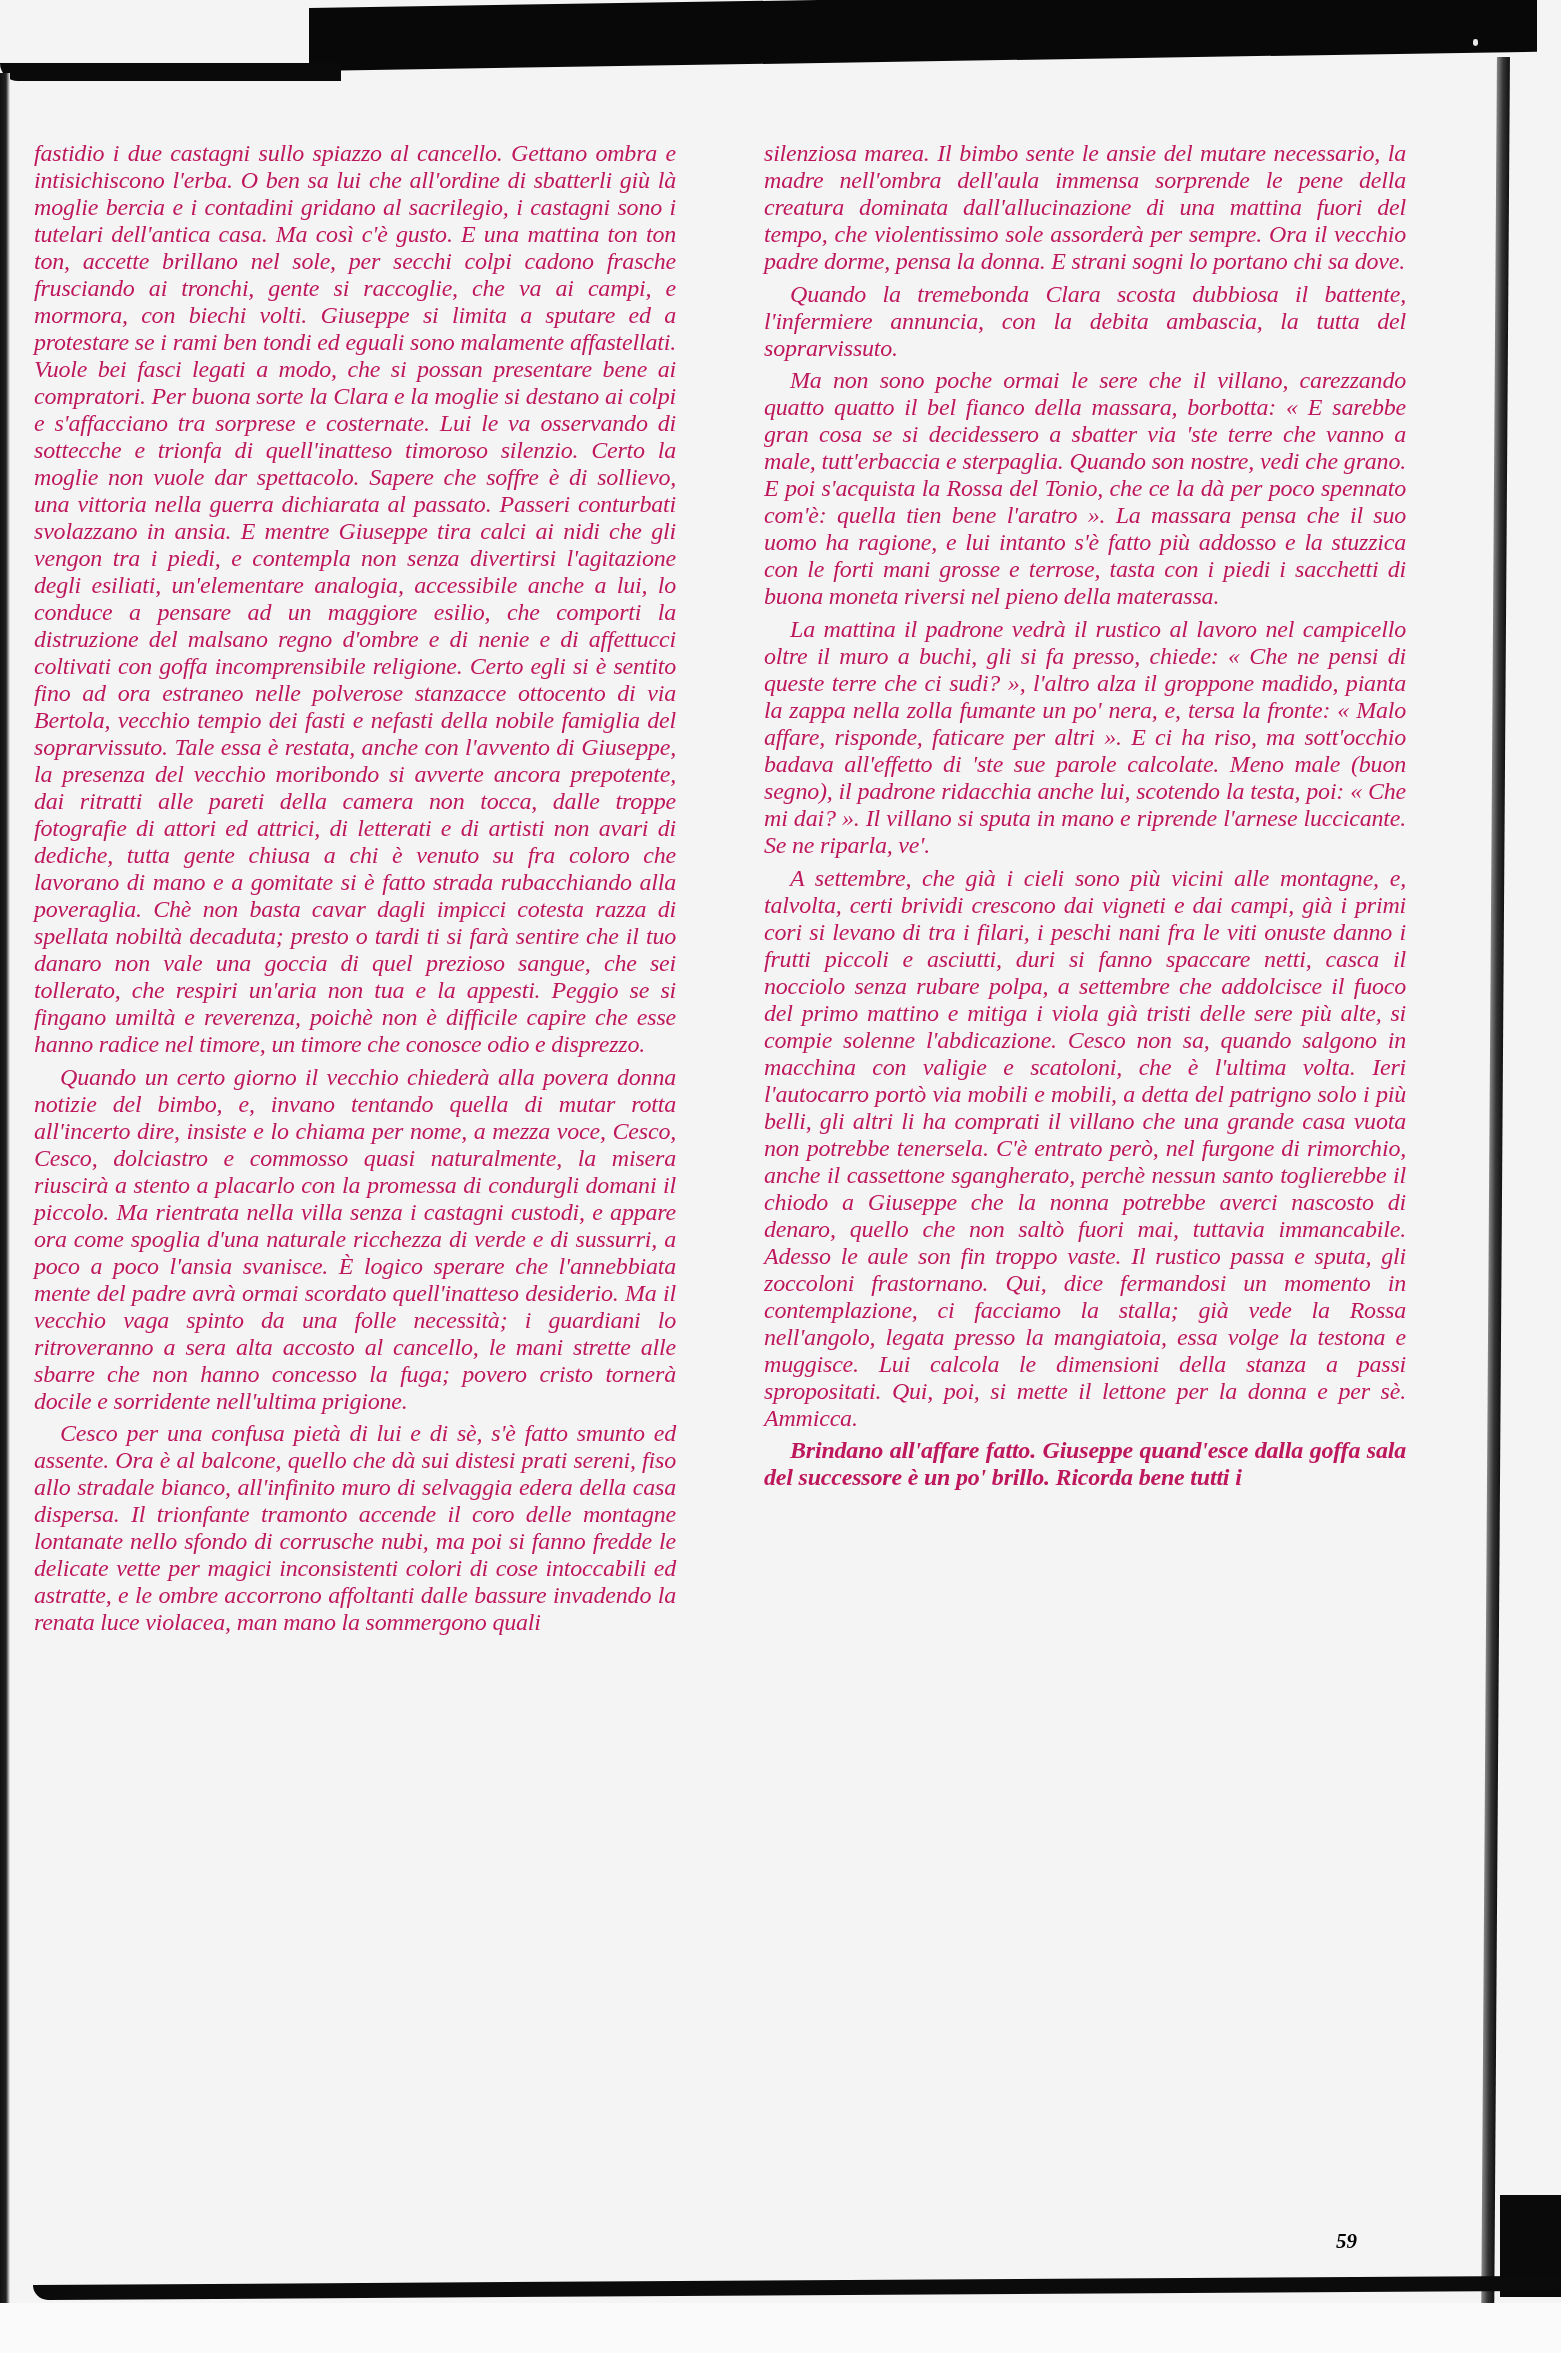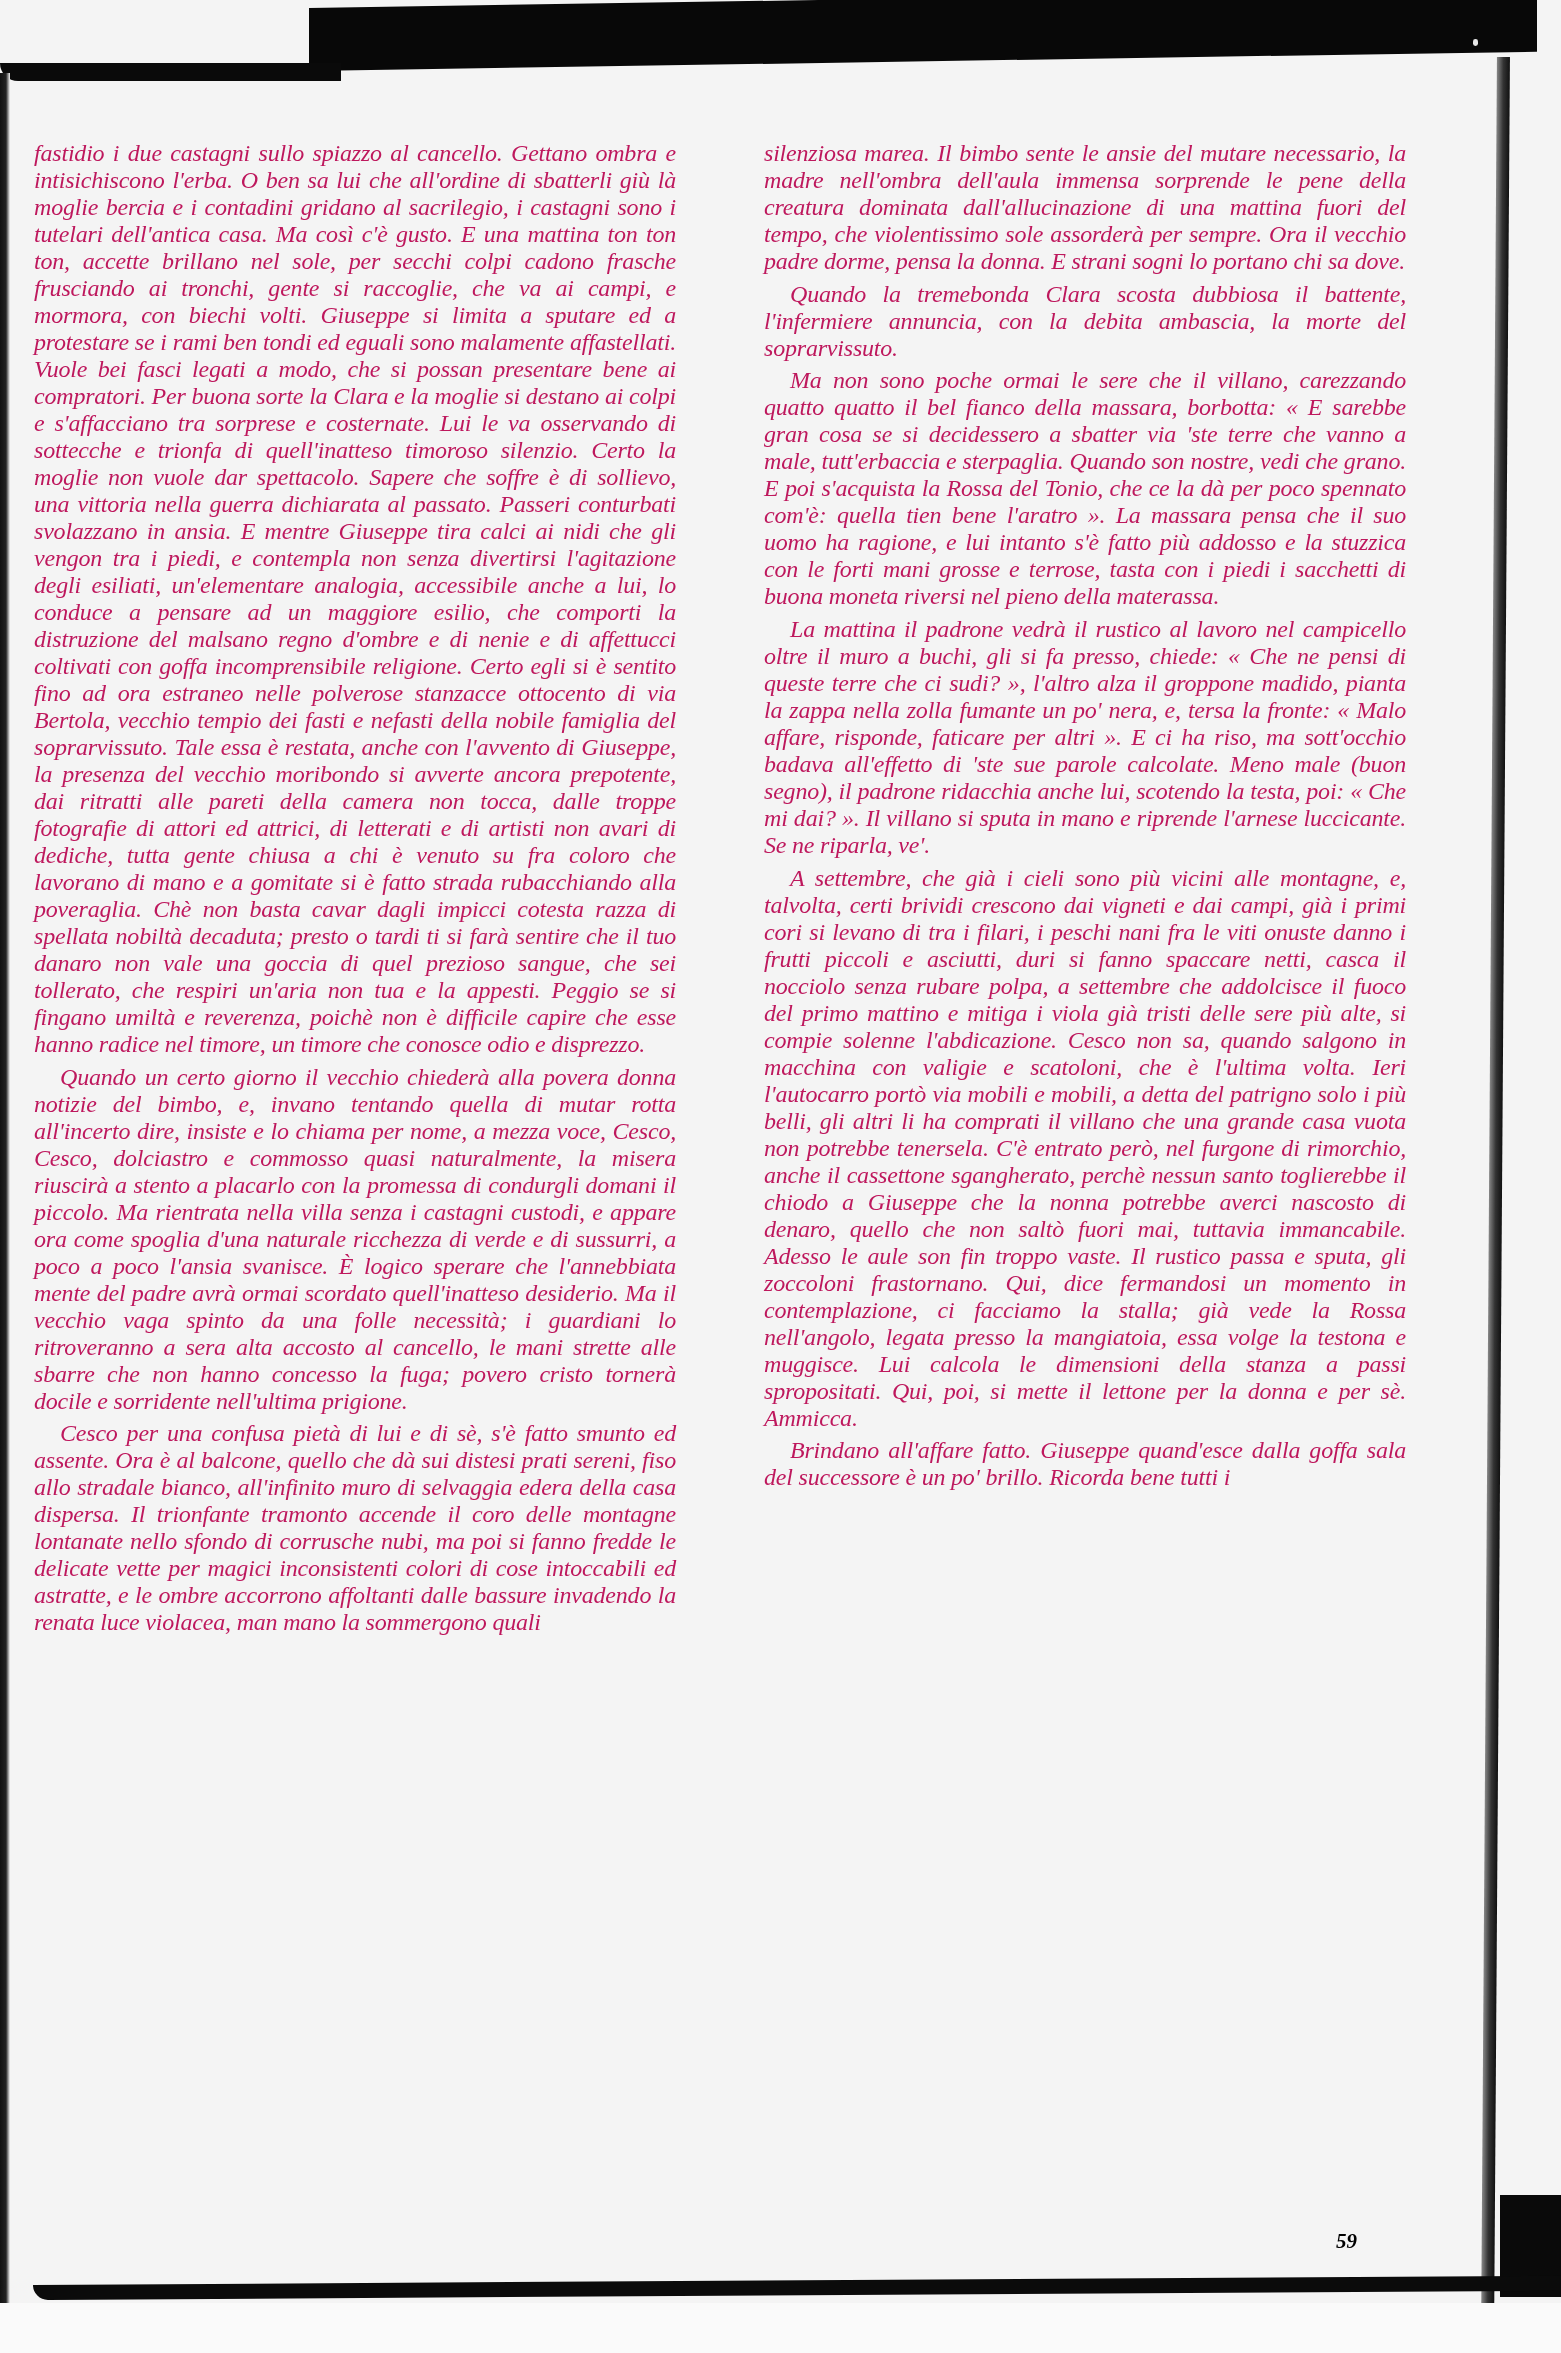--- a/index.html
+++ b/index.html
@@ -47,21 +47,21 @@
   .column {
     position:absolute; top:140px;
     font-style:italic; font-size:24px; line-height:27px;
     color:#be185d; text-align:justify; letter-spacing:-0.2px;
   }
   .col-left  { left:34px;  width:642px; }
   .col-right { left:764px; width:642px; }
   .para { margin:0 0 5.7px 0; text-indent:0; }
   .para.indent { text-indent:26px; }
   .para.cont { text-indent:0; }
-  .bold-tail { font-weight:normal; }
+  .bold-tail { font-weight:bold; }
   .page-number {
     position:absolute; left:1336px; top:2229px;
     font-weight:bold; font-style:italic; font-size:21px; color:#000;
   }
 </style>
 </head>
 <body>
 
 <div class="page">
   <div class="top-bar-thick"></div>
@@ -74,21 +74,21 @@
   <div class="below-page"></div>
 
   <div class="column col-left">
     <p class="para cont">fastidio i due castagni sullo spiazzo al cancello. Gettano ombra e intisichiscono l'erba. O ben sa lui che all'ordine di sbatterli giù là moglie bercia e i contadini gridano al sacrilegio, i castagni sono i tutelari dell'antica casa. Ma così c'è gusto. E una mattina ton ton ton, accette brillano nel sole, per secchi colpi cadono frasche frusciando ai tronchi, gente si raccoglie, che va ai campi, e mormora, con biechi volti. Giuseppe si limita a sputare ed a protestare se i rami ben tondi ed eguali sono malamente affastellati. Vuole bei fasci legati a modo, che si possan presentare bene ai compratori. Per buona sorte la Clara e la moglie si destano ai colpi e s'affacciano tra sorprese e costernate. Lui le va osservando di sottecche e trionfa di quell'inatteso timoroso silenzio. Certo la moglie non vuole dar spettacolo. Sapere che soffre è di sollievo, una vittoria nella guerra dichiarata al passato. Passeri conturbati svolazzano in ansia. E mentre Giuseppe tira calci ai nidi che gli vengon tra i piedi, e contempla non senza divertirsi l'agitazione degli esiliati, un'elementare analogia, accessibile anche a lui, lo conduce a pensare ad un maggiore esilio, che comporti la distruzione del malsano regno d'ombre e di nenie e di affettucci coltivati con goffa incomprensibile religione. Certo egli si è sentito fino ad ora estraneo nelle polverose stanzacce ottocento di via Bertola, vecchio tempio dei fasti e nefasti della nobile famiglia del soprarvissuto. Tale essa è restata, anche con l'avvento di Giuseppe, la presenza del vecchio moribondo si avverte ancora prepotente, dai ritratti alle pareti della camera non tocca, dalle troppe fotografie di attori ed attrici, di letterati e di artisti non avari di dediche, tutta gente chiusa a chi è venuto su fra coloro che lavorano di mano e a gomitate si è fatto strada rubacchiando alla poveraglia. Chè non basta cavar dagli impicci cotesta razza di spellata nobiltà decaduta; presto o tardi ti si farà sentire che il tuo danaro non vale una goccia di quel prezioso sangue, che sei tollerato, che respiri un'aria non tua e la appesti. Peggio se si fingano umiltà e reverenza, poichè non è difficile capire che esse hanno radice nel timore, un timore che conosce odio e disprezzo.</p>
     <p class="para indent">Quando un certo giorno il vecchio chiederà alla povera donna notizie del bimbo, e, invano tentando quella di mutar rotta all'incerto dire, insiste e lo chiama per nome, a mezza voce, Cesco, Cesco, dolciastro e commosso quasi naturalmente, la misera riuscirà a stento a placarlo con la promessa di condurgli domani il piccolo. Ma rientrata nella villa senza i castagni custodi, e appare ora come spoglia d'una naturale ricchezza di verde e di sussurri, a poco a poco l'ansia svanisce. È logico sperare che l'annebbiata mente del padre avrà ormai scordato quell'inatteso desiderio. Ma il vecchio vaga spinto da una folle necessità; i guardiani lo ritroveranno a sera alta accosto al cancello, le mani strette alle sbarre che non hanno concesso la fuga; povero cristo tornerà docile e sorridente nell'ultima prigione.</p>
     <p class="para indent">Cesco per una confusa pietà di lui e di sè, s'è fatto smunto ed assente. Ora è al balcone, quello che dà sui distesi prati sereni, fiso allo stradale bianco, all'infinito muro di selvaggia edera della casa dispersa. Il trionfante tramonto accende il coro delle montagne lontanate nello sfondo di corrusche nubi, ma poi si fanno fredde le delicate vette per magici inconsistenti colori di cose intoccabili ed astratte, e le ombre accorrono affoltanti dalle bassure invadendo la renata luce violacea, man mano la sommergono quali</p>
   </div>
 
   <div class="column col-right">
     <p class="para cont">silenziosa marea. Il bimbo sente le ansie del mutare necessario, la madre nell'ombra dell'aula immensa sorprende le pene della creatura dominata dall'allucinazione di una mattina fuori del tempo, che violentissimo sole assorderà per sempre. Ora il vecchio padre dorme, pensa la donna. E strani sogni lo portano chi sa dove.</p>
-    <p class="para indent">Quando la tremebonda Clara scosta dubbiosa il battente, l'infermiere annuncia, con la debita ambascia, la morte del soprarvissuto.</p>
+    <p class="para indent">Quando la tremebonda Clara scosta dubbiosa il battente, l'infermiere annuncia, con la debita ambascia, la tutta del soprarvissuto.</p>
     <p class="para indent">Ma non sono poche ormai le sere che il villano, carezzando quatto quatto il bel fianco della massara, borbotta: « E sarebbe gran cosa se si decidessero a sbatter via 'ste terre che vanno a male, tutt'erbaccia e sterpaglia. Quando son nostre, vedi che grano. E poi s'acquista la Rossa del Tonio, che ce la dà per poco spennato com'è: quella tien bene l'aratro ». La massara pensa che il suo uomo ha ragione, e lui intanto s'è fatto più addosso e la stuzzica con le forti mani grosse e terrose, tasta con i piedi i sacchetti di buona moneta riversi nel pieno della materassa.</p>
     <p class="para indent">La mattina il padrone vedrà il rustico al lavoro nel campicello oltre il muro a buchi, gli si fa presso, chiede: « Che ne pensi di queste terre che ci sudi? », l'altro alza il groppone madido, pianta la zappa nella zolla fumante un po' nera, e, tersa la fronte: « Malo affare, risponde, faticare per altri ». E ci ha riso, ma sott'occhio badava all'effetto di 'ste sue parole calcolate. Meno male (buon segno), il padrone ridacchia anche lui, scotendo la testa, poi: « Che mi dai? ». Il villano si sputa in mano e riprende l'arnese luccicante. Se ne riparla, ve'.</p>
     <p class="para indent">A settembre, che già i cieli sono più vicini alle montagne, e, talvolta, certi brividi crescono dai vigneti e dai campi, già i primi cori si levano di tra i filari, i peschi nani fra le viti onuste danno i frutti piccoli e asciutti, duri si fanno spaccare netti, casca il nocciolo senza rubare polpa, a settembre che addolcisce il fuoco del primo mattino e mitiga i viola già tristi delle sere più alte, si compie solenne l'abdicazione. Cesco non sa, quando salgono in macchina con valigie e scatoloni, che è l'ultima volta. Ieri l'autocarro portò via mobili e mobili, a detta del patrigno solo i più belli, gli altri li ha comprati il villano che una grande casa vuota non potrebbe tenersela. C'è entrato però, nel furgone di rimorchio, anche il cassettone sgangherato, perchè nessun santo toglierebbe il chiodo a Giuseppe che la nonna potrebbe averci nascosto di denaro, quello che non saltò fuori mai, tuttavia immancabile. Adesso le aule son fin troppo vaste. Il rustico passa e sputa, gli zoccoloni frastornano. Qui, dice fermandosi un momento in contemplazione, ci facciamo la stalla; già vede la Rossa nell'angolo, legata presso la mangiatoia, essa volge la testona e muggisce. Lui calcola le dimensioni della stanza a passi spropositati. Qui, poi, si mette il lettone per la donna e per sè. Ammicca.</p>
     <p class="para indent bold-tail">Brindano all'affare fatto. Giuseppe quand'esce dalla goffa sala del successore è un po' brillo. Ricorda bene tutti i</p>
   </div>
 
   <div class="page-number">59</div>
 </div>
 
 

